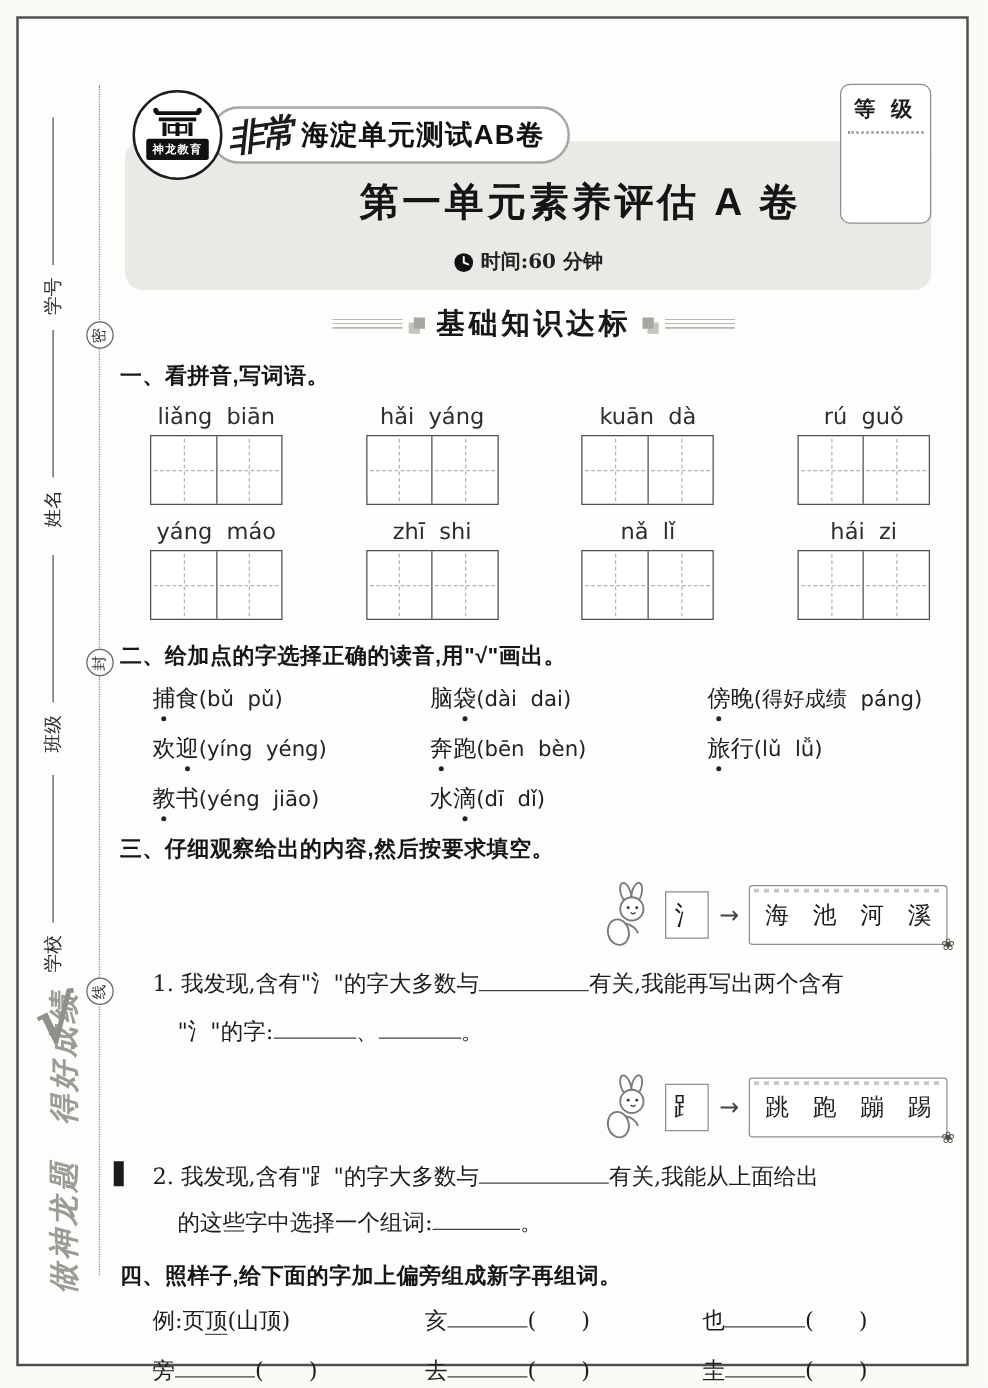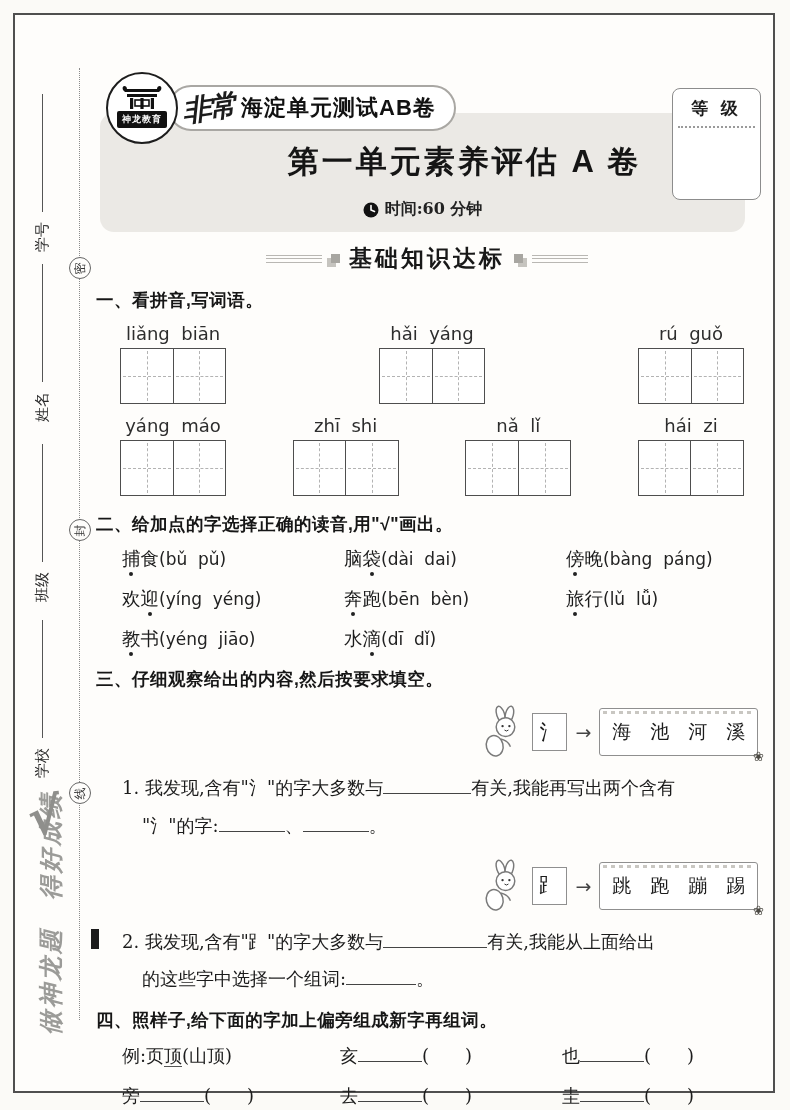--- a/index.html
+++ b/index.html
@@ -67,22 +67,22 @@
   .feichang {
     display:inline-block; font-size:29px; font-weight:bold; font-style:italic;
     letter-spacing:-3px; transform:rotate(-8deg) translateY(1px); margin-right:7px;
     font-family:"DejaVu Serif", serif;
   }
   .series-title {
     font-size:22px; font-weight:800; font-family:"Liberation Sans", sans-serif;
     letter-spacing:1px; color:#111;
   }
   .grade-box {
-    position:absolute; left:672px; top:67px; width:89px; height:112px; z-index:5;
-    background:#fff; border:1.5px solid #8c8c8c; border-radius:8px; padding-top:8px;margin-top:21px;
+    position:absolute; left:672px; top:67px; width:73px; height:112px; z-index:5;
+    background:#fff; border:1.5px solid #8c8c8c; border-radius:8px; padding-top:8px;
   }
   .grade-label {
     text-align:center; font-size:17px; font-weight:bold;
     font-family:"Liberation Sans", sans-serif; letter-spacing:4px;
     padding-bottom:6px; margin:0 5px; border-bottom:2px dotted #9a9a9a;
   }
   .paper-title {
     position:absolute; left:100px; top:141px; width:729px; z-index:2;
     text-align:center; font-size:31px; font-weight:800; letter-spacing:3px;
     font-family:"Liberation Sans", sans-serif; color:#151515;
@@ -276,20 +276,27 @@
           </div>
       </div>
       <div class="pcol">
         <span class="pinyin">hǎi  yáng</span>
         <div class="pbox">
             <div class="pcell"></div>
             <div class="pcell"></div>
           </div>
       </div>
       <div class="pcol">
+        <span class="pinyin">kuān  dà</span>
+        <div class="pbox">
+            <div class="pcell"></div>
+            <div class="pcell"></div>
+          </div>
+      </div>
+      <div class="pcol">
         <span class="pinyin">rú  guǒ</span>
         <div class="pbox">
             <div class="pcell"></div>
             <div class="pcell"></div>
           </div>
       </div>
     </div>
     <div class="pinyin-row">
       <div class="pcol">
         <span class="pinyin">yáng  máo</span>
@@ -318,21 +325,21 @@
             <div class="pcell"></div>
             <div class="pcell"></div>
           </div>
       </div>
     </div>
 
     <div class="q-title mt16">二、给加点的字选择正确的读音,用"√"画出。</div>
     <div class="q2-grid">
       <span class="word"><span></span><span class="dotchar">捕</span><span>食</span><span class="reading">(bǔ  pǔ)</span></span>
       <span class="word"><span>脑</span><span class="dotchar">袋</span><span></span><span class="reading">(dài  dai)</span></span>
-      <span class="word"><span></span><span class="dotchar">傍</span><span>晚</span><span class="reading">(bàng  páng)</span></span>
+      <span class="word"><span></span><span class="dotchar">傍</span><span>晚</span><span class="reading">(得好成绩  páng)</span></span>
       <span class="word"><span>欢</span><span class="dotchar">迎</span><span></span><span class="reading">(yíng  yéng)</span></span>
       <span class="word"><span></span><span class="dotchar">奔</span><span>跑</span><span class="reading">(bēn  bèn)</span></span>
       <span class="word"><span></span><span class="dotchar">旅</span><span>行</span><span class="reading">(lǔ  lǚ)</span></span>
       <span class="word"><span></span><span class="dotchar">教</span><span>书</span><span class="reading">(yéng  jiāo)</span></span>
       <span class="word"><span>水</span><span class="dotchar">滴</span><span></span><span class="reading">(dī  dǐ)</span></span>
     </div>
 
     <div class="q-title mt16">三、仔细观察给出的内容,然后按要求填空。</div>
 
     <div class="rgroup">

